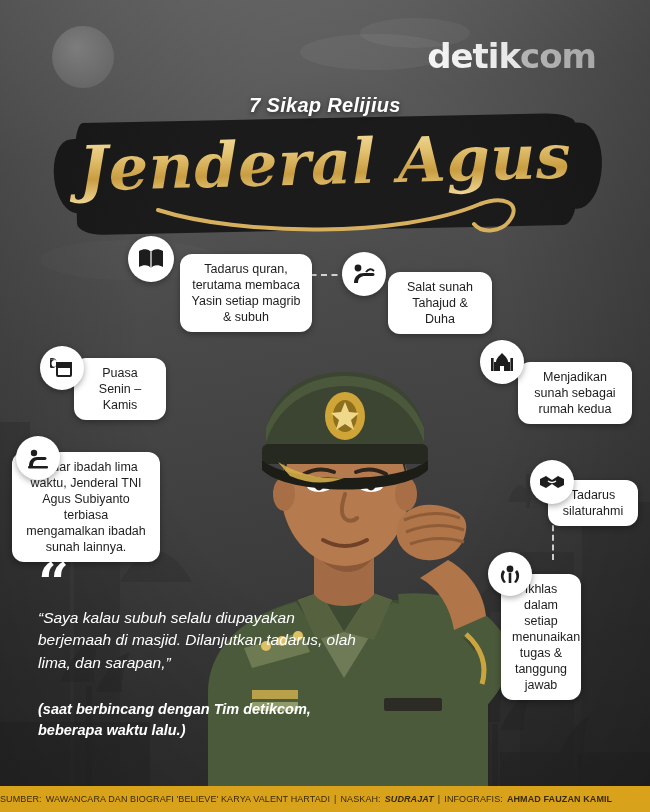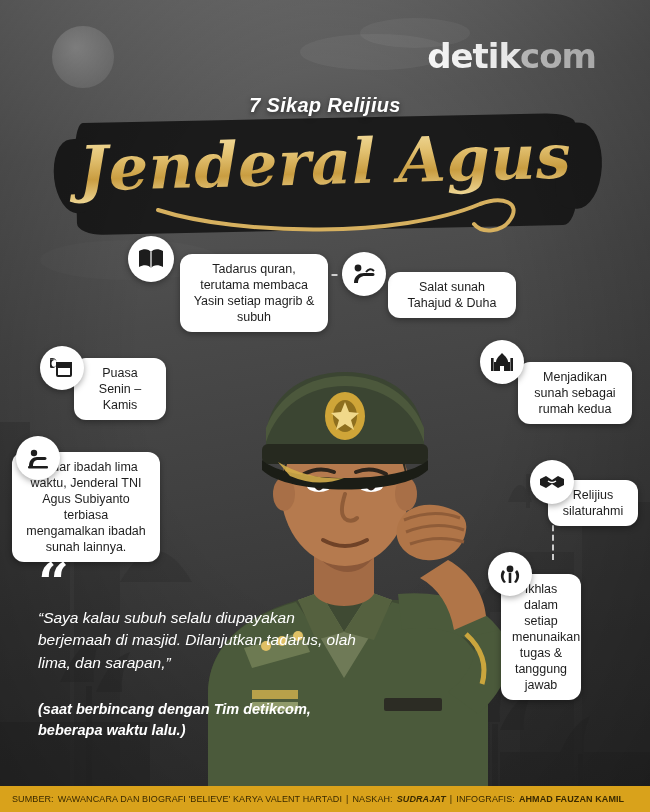--- a/index.html
+++ b/index.html
@@ -149,21 +149,20 @@
     margin-top: 25px;
     font-style: italic; font-weight: bold;
     font-size: 14.5px; line-height: 1.4; color: #ffffff;
   }
 
   
   .footer {
     position: absolute; left: 0; bottom: 0; width: 650px; height: 26px;
     background: #d9a21b;
     display: flex; align-items: center;
-    padding-left: 12px;
     font-size: 9px; letter-spacing: .1px; color: #3a2a00;
     z-index: 9;
     white-space: nowrap;
   }
   .footer span { margin-right: 4px; }
 </style>
 </head>
 <body>
 
 <div id="infographic">
@@ -277,34 +276,34 @@
   <div class="badge" style="left:128px;top:236px;">
     <span>
       <svg width="26" height="22" viewBox="0 0 26 22">
         <path d="M1 3 C6 0 11 1 13 4 L13 20 C11 17 6 16 1 19 Z" fill="#1d1d1d"></path>
         <path d="M25 3 C20 0 15 1 13 4 L13 20 C15 17 20 16 25 19 Z" fill="#1d1d1d"></path>
         <path d="M13 4 L13 20" stroke="#ffffff" stroke-width="1.2"></path>
       </svg>
     </span>
   </div>
   <div class="connector" style="left:300px;top:274px;width:48px;"></div>
-  <div class="callout" style="left:180px;top:254px;width:148px;">
+  <div class="callout" style="left:180px;top:254px;width:132px;">
     <span>Tadarus quran, terutama membaca Yasin setiap magrib &amp; subuh</span>
   </div>
 
   <div class="badge" style="left:342px;top:252px;width:44px;height:44px;">
     <span>
       <svg width="24" height="22" viewBox="0 0 24 22">
         <circle cx="6" cy="5" r="3.4" fill="#1d1d1d"></circle>
         <path d="M2 20 C2 13 7 10 12 10 L21 10 C23 10 23 13 21 13 L13 13 C9 13 6 15 6 20 Z" fill="#1d1d1d"></path>
         <path d="M14 9 q4 -5 8 -1" stroke="#1d1d1d" stroke-width="2" fill="none"></path>
       </svg>
     </span>
   </div>
-  <div class="callout" style="left:388px;top:272px;width:128px;">
+  <div class="callout" style="left:388px;top:272px;width:104px;">
     <span>Salat sunah Tahajud &amp; Duha</span>
   </div>
 
   <div class="badge" style="left:40px;top:346px;width:44px;height:44px;">
     <span>
       <svg width="24" height="22" viewBox="0 0 24 22">
         <rect x="6" y="5" width="16" height="15" rx="2" fill="#1d1d1d"></rect>
         <rect x="6" y="5" width="16" height="4" fill="#1d1d1d"></rect>
         <rect x="8" y="11" width="12" height="7" fill="#ffffff"></rect>
         <path d="M7 6 a5 5 0 1 1 0 -0.1 a4 4 0 1 0 0 0.1 z" fill="#1d1d1d"></path>
@@ -346,21 +345,21 @@
 
   <div class="badge" style="left:530px;top:460px;width:44px;height:44px;">
     <span>
       <svg width="26" height="18" viewBox="0 0 26 18">
         <path d="M1 6 L7 3 L13 7 L19 3 L25 6 L25 12 L19 15 L13 11 L7 15 L1 12 Z" fill="#1d1d1d"></path>
         <path d="M9 8 q4 3 8 0" stroke="#ffffff" stroke-width="1.4" fill="none"></path>
       </svg>
     </span>
   </div>
   <div class="callout" style="left:548px;top:480px;width:90px;">
-    <span>Relijius silaturahmi</span>
+    <span>Tadarus silaturahmi</span>
   </div>
   <div class="connector v" style="left:552px;top:506px;height:54px;"></div>
 
   <div class="badge" style="left:488px;top:552px;width:44px;height:44px;">
     <span>
       <svg width="24" height="22" viewBox="0 0 24 22">
         <path d="M6 20 C2 16 2 10 5 7 L7 9 C5 12 5 16 8 19 Z" fill="#1d1d1d"></path>
         <path d="M18 20 C22 16 22 10 19 7 L17 9 C19 12 19 16 16 19 Z" fill="#1d1d1d"></path>
         <circle cx="12" cy="6" r="3.4" fill="#1d1d1d"></circle>
         <path d="M12 10 L12 20" stroke="#1d1d1d" stroke-width="2.6"></path>

